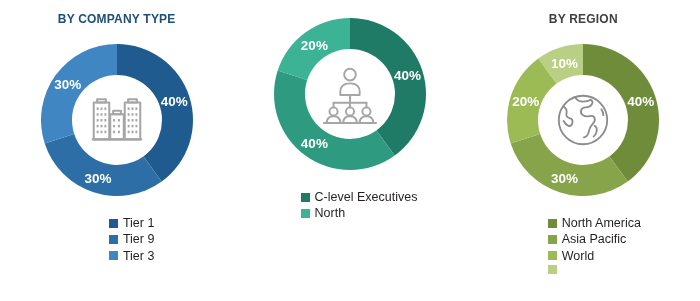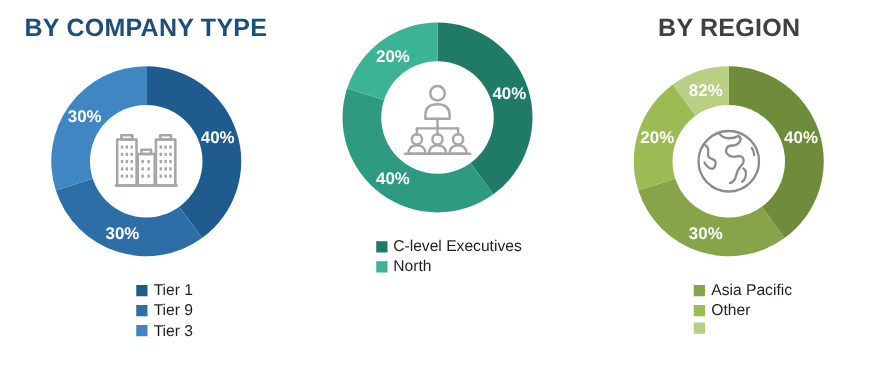--- a/index.html
+++ b/index.html
@@ -23,21 +23,21 @@
   .panel {
     position: relative;
     width: 233.33px;
     height: 301px;
     display: flex;
     flex-direction: column;
     align-items: center;
   }
   .panel-title {
     margin-top: 12px;
-    font-size: 20px;
+    font-size: 12px;
     font-weight: bold;
     letter-spacing: 0.2px;
     text-align: center;
     white-space: nowrap;
   }
   .donut-wrap {
     position: relative;
     width: 176px;
     height: 176px;
     margin-top: 6px;
@@ -251,31 +251,35 @@
             <path d="M24 9 q3 4 8 4 q5 0 8 -2 q3 2 1 5 q-2 3 -6 3 q-4 0 -5 3 q-1 3 2 5 q3 2 7 1 q4 -1 5 2 q1 3 -2 6 q-3 3 -4 8 q-1 5 -5 6"></path>
             <path d="M44 38 q3 2 2 6 q-1 4 -3 5"></path>
             <path d="M51 21 q2 3 2 6"></path>
           </g>
         </svg>
       </div>
       <div id="labels-2">
           <div class="pct" style="left: 145.5px; top: 69.3px;">40%</div>
           <div class="pct" style="left: 69.3px; top: 145.5px;">30%</div>
           <div class="pct" style="left: 30.5px; top: 69.3px;">20%</div>
-          <div class="pct" style="left: 69.3px; top: 30.5px;">82%</div>
+          <div class="pct" style="left: 69.3px; top: 30.5px;">10%</div>
         </div>
     </div>
     <div class="legend legend-3">
+      <div class="legend-row">
+        <span class="swatch" style="background: rgb(111, 140, 58);"></span>
+        <span class="legend-label">North America</span>
+      </div>
       <div class="legend-row">
         <span class="swatch" style="background: rgb(135, 164, 74);"></span>
         <span class="legend-label">Asia Pacific</span>
       </div>
       <div class="legend-row">
         <span class="swatch" style="background: rgb(156, 187, 85);"></span>
-        <span class="legend-label">Other</span>
+        <span class="legend-label">World</span>
       </div>
       <div class="legend-row">
         <span class="swatch" style="background: rgb(184, 207, 132);"></span>
       </div>
     </div>
   </div>
 
 </div>
 
 </body></html>

